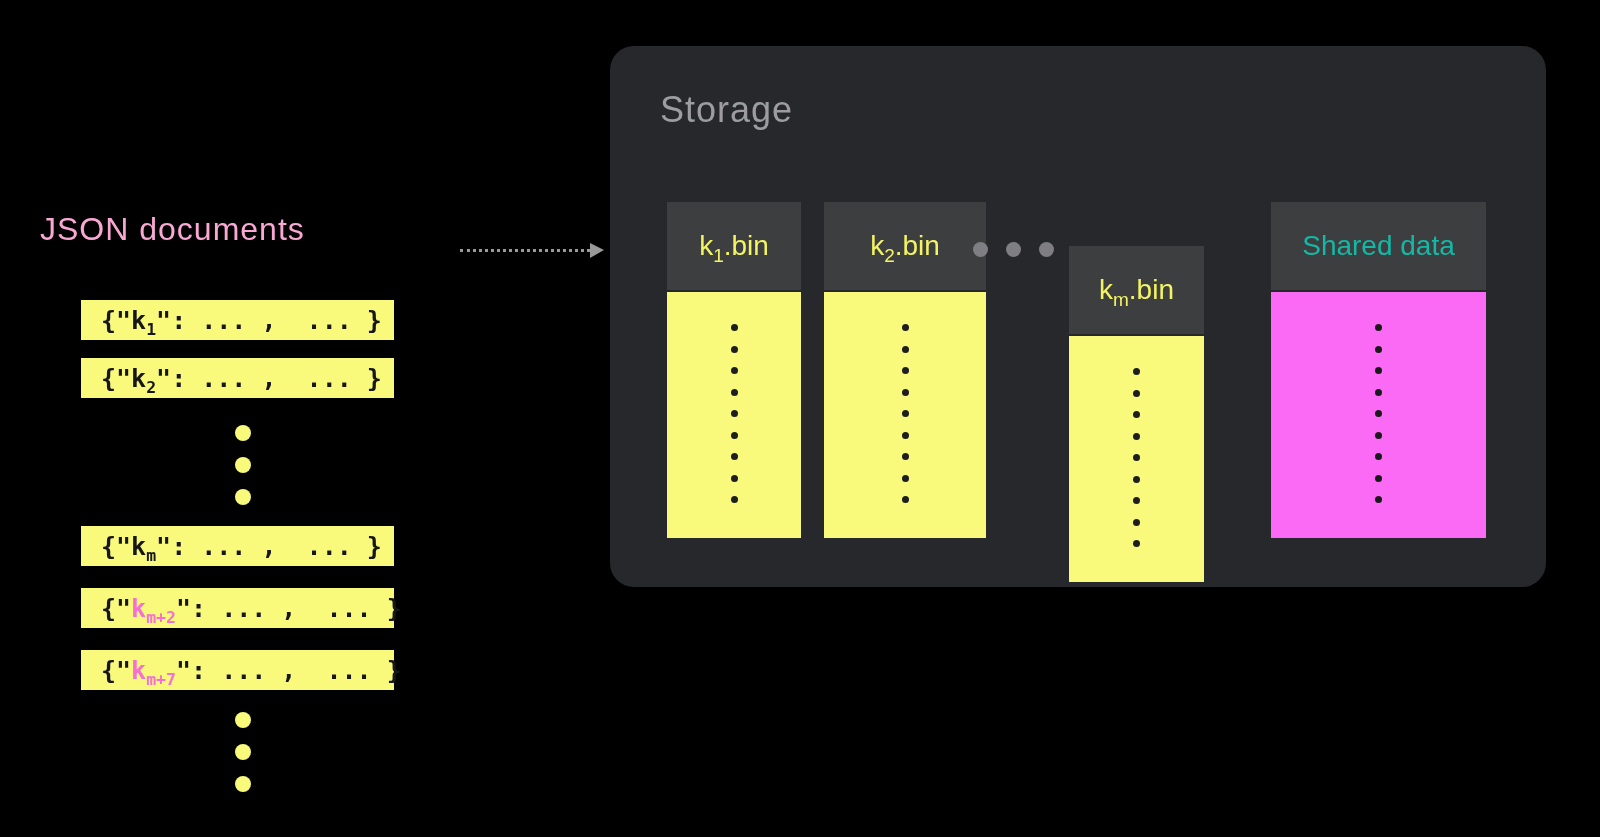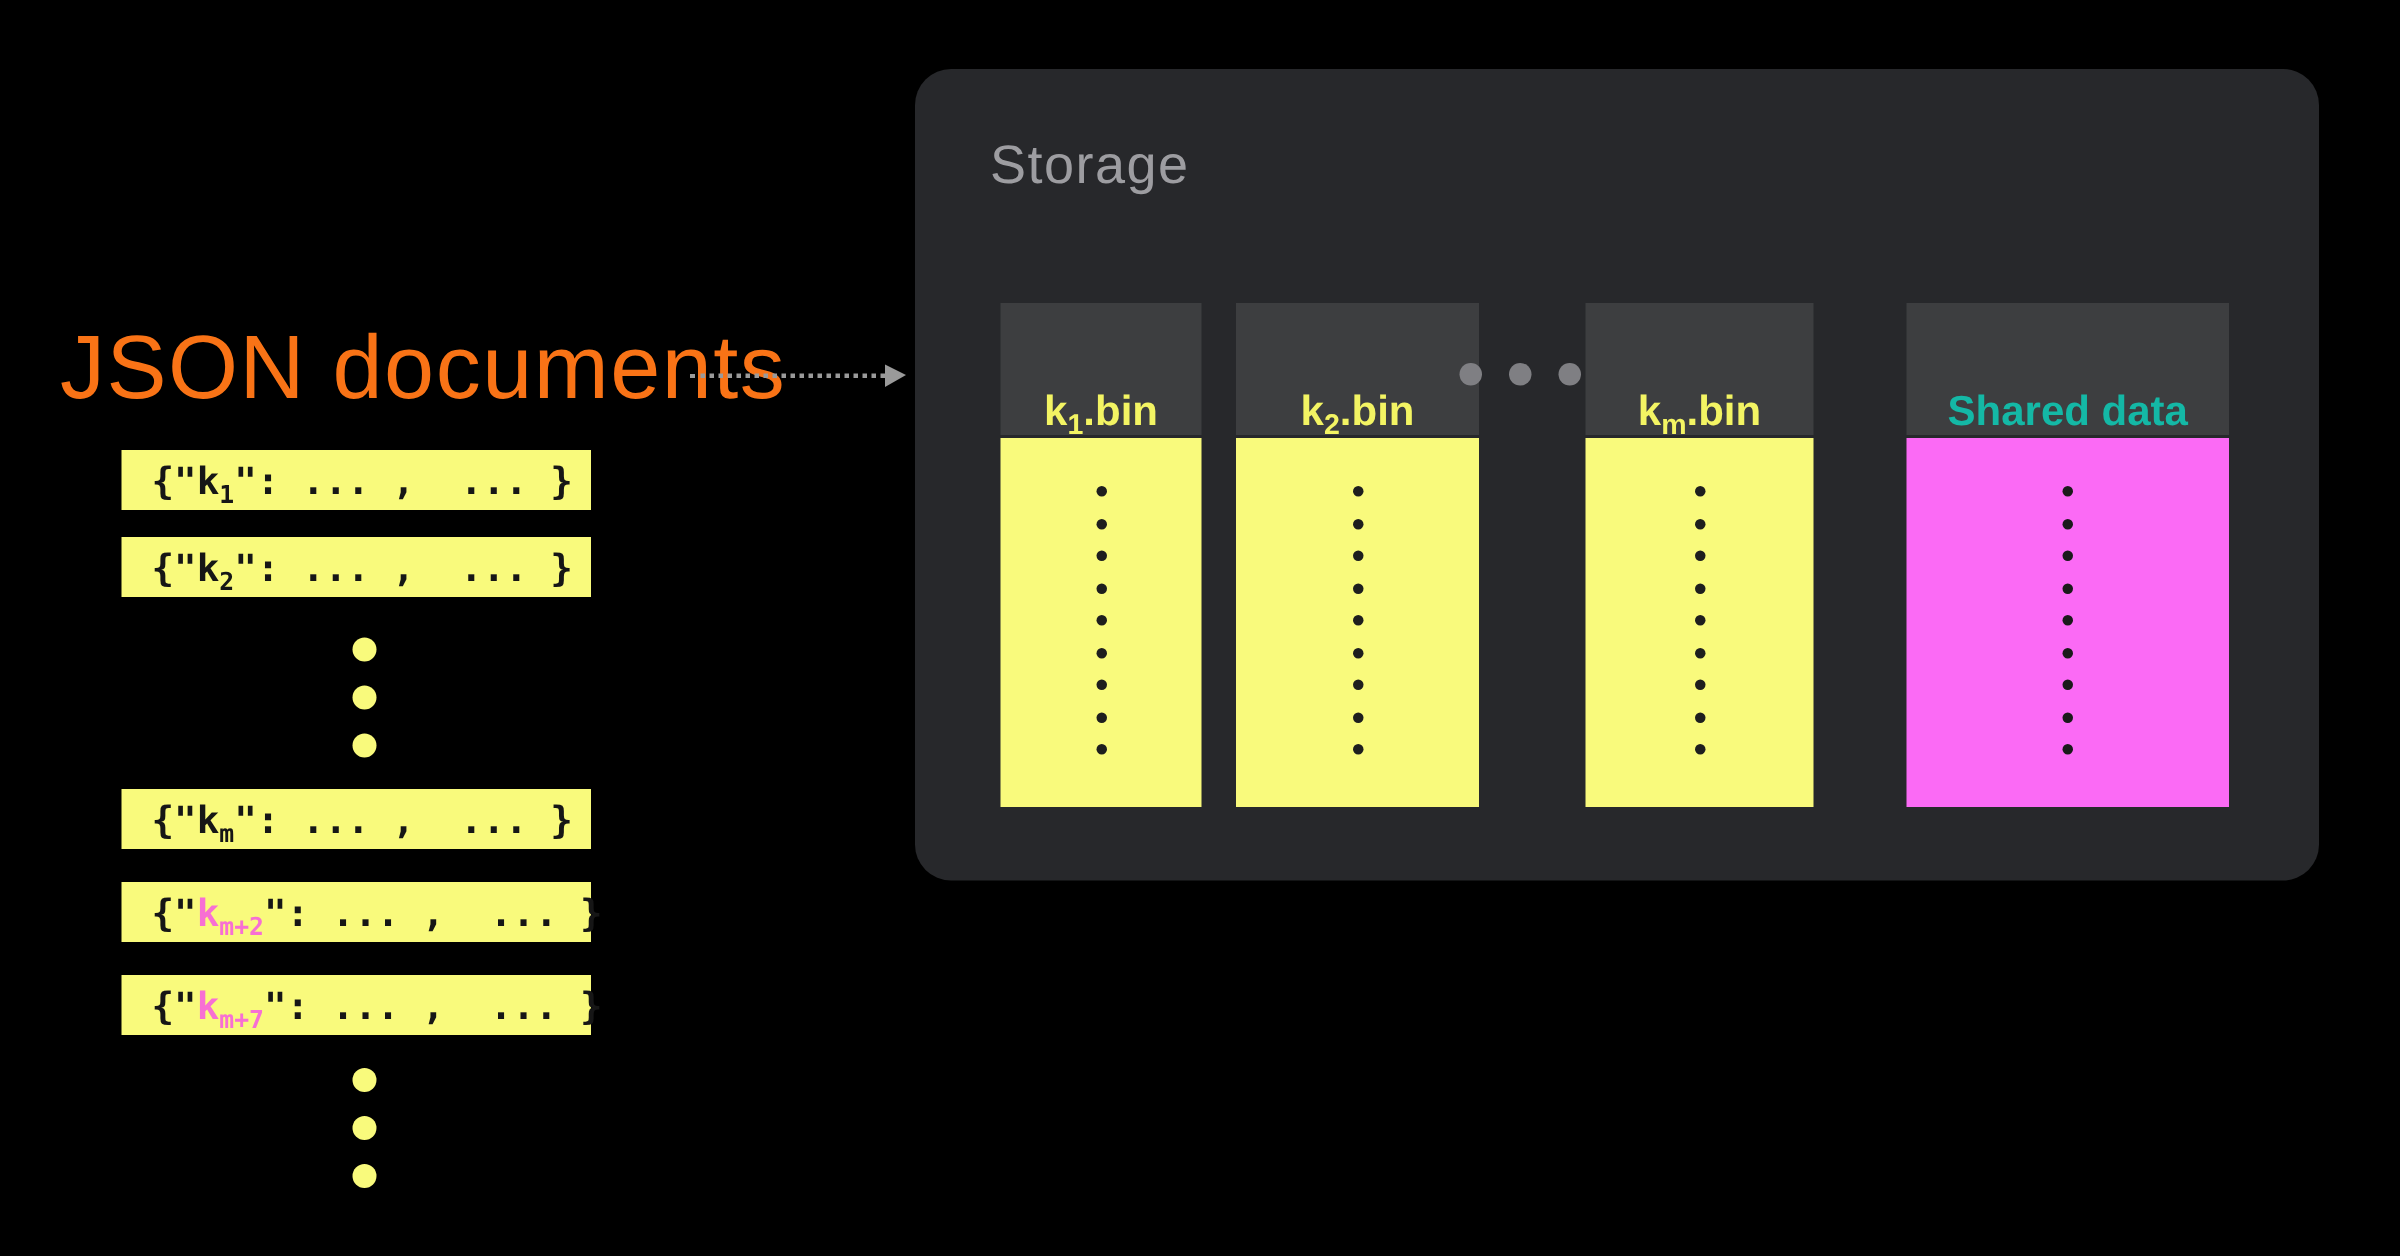--- a/index.html
+++ b/index.html
@@ -3,21 +3,21 @@
 <meta charset="utf-8">
 <style>
   html,body{margin:0;padding:0;background:#000;}
   .stage{
     position:relative;width:1600px;height:837px;background:#000;overflow:hidden;
     font-family:"Liberation Sans",sans-serif;
   }
   
   .left-title{
     position:absolute;left:40px;top:212px;
-    font-size:60px;font-weight:300;letter-spacing:1px;color:#f97316;line-height:1.1;
+    font-size:32px;font-weight:300;letter-spacing:1px;color:#f9a8d4;line-height:1.1;
   }
   .arrow{position:absolute;left:460px;top:243px;width:148px;height:15px;}
   .arrow-line{position:absolute;left:0;top:6px;width:130px;border-top:3px dotted #9a9a9a;}
   .arrow-head{
     position:absolute;left:130px;top:0;width:0;height:0;
     border-left:14px solid #9a9a9a;border-top:7px solid transparent;border-bottom:8px solid transparent;
   }
   .bar{
     position:absolute;left:81px;width:313px;height:40px;background:#f9fa7c;
     display:flex;align-items:center;padding-left:20px;box-sizing:border-box;
@@ -36,24 +36,24 @@
   .panel{
     position:absolute;left:610px;top:46px;width:936px;height:541px;
     background:#27282b;border-radius:24px;
   }
   .panel-title{
     position:absolute;left:50px;top:44px;
     font-size:36px;font-weight:300;letter-spacing:1px;color:#9d9da1;line-height:1.1;
   }
   .col{position:absolute;top:156px;display:flex;flex-direction:column;gap:2px;}
   .col-1{left:57px;width:134px;} .col-2{left:214px;width:162px;}
-  .col-3{left:447px;width:152px;} .col-4{left:661px;width:215px;}
+  .col-3{left:459px;width:135px;margin-top:44px;} .col-4{left:661px;width:215px;}
   .col-header{
-    height:88px;background:#3d3e40;display:flex;align-items:flex-end;justify-content:center;
-    font-size:28px;color:#f3f463;font-weight:bold;
+    height:88px;background:#3d3e40;display:flex;align-items:center;justify-content:center;
+    font-size:28px;color:#f3f463;
   }
   .col-header sub{font-size:0.68em;line-height:0;}
   .col-body{
     height:246px;background:#f9fa7c;
     display:flex;flex-direction:column;align-items:center;gap:14.5px;
     padding-top:32px;box-sizing:border-box;color:#1e1e1e;
   }
   .col-body .dot{width:7px;height:7px;border-radius:50%;background:currentColor;display:block;}
   .col[data-variant="shared"] .col-header{color:#14b8a6;}
   .col[data-variant="shared"] .col-body{background:#fb6af5;color:#1a1a1a;}

